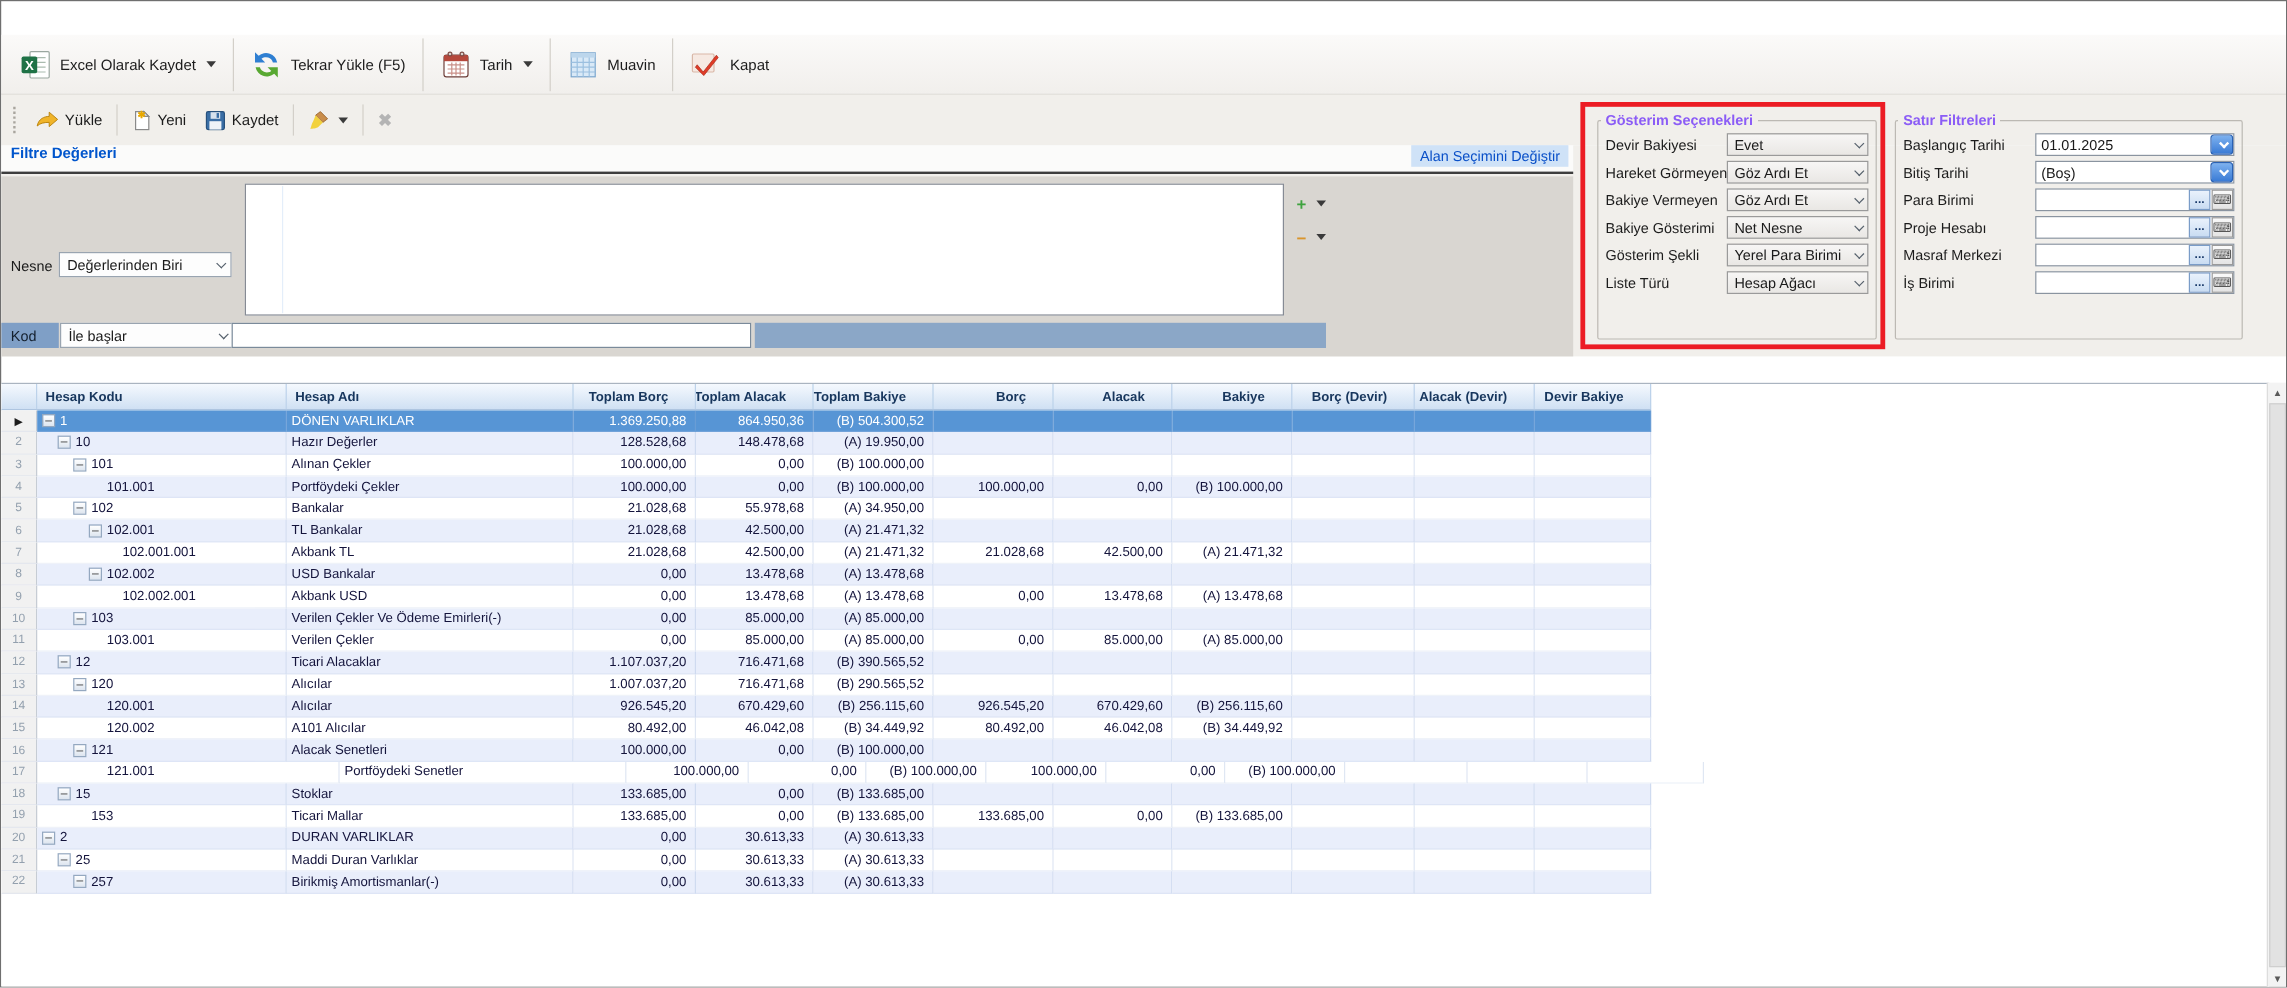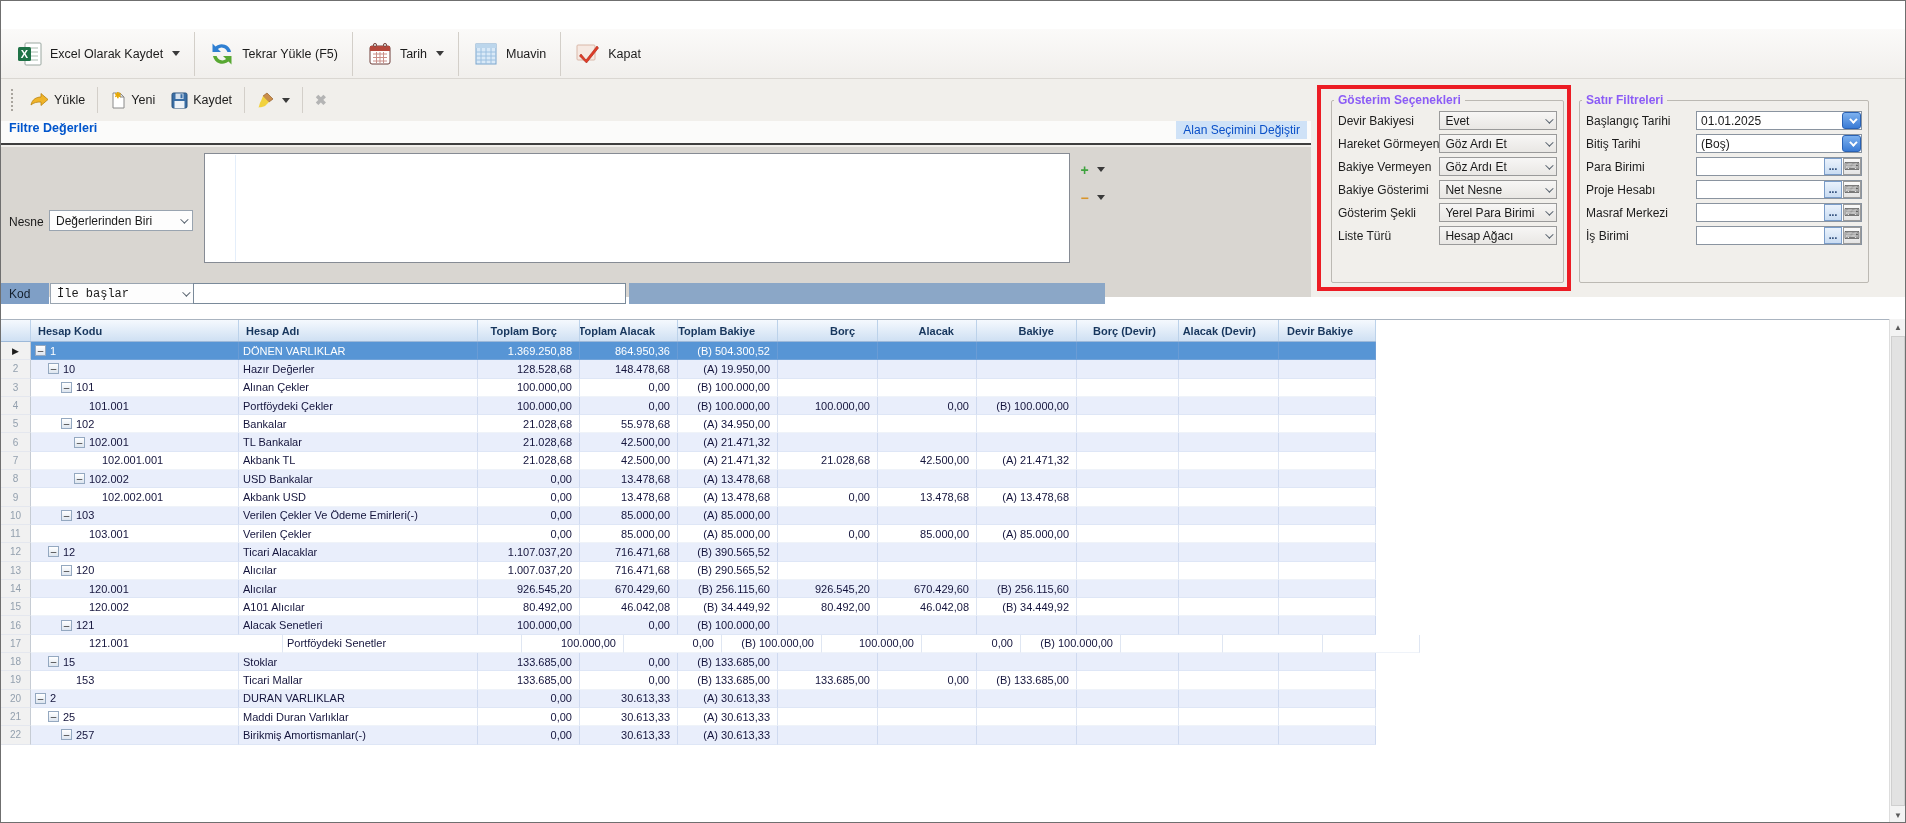--- a/index.html
+++ b/index.html
@@ -41,23 +41,23 @@
   .nesne-label { position:absolute; left:8px; top:68px; font-size:12px; }
   .combo { background:#fdfdfd; border:1px solid #99a4b0; height:21px; display:flex; align-items:center; padding:0 6px; font-size:12px; position:absolute; }
   .combo .chev, .gcombo .chev { margin-left:auto; width:6px; height:6px; border-right:1.5px solid #55606c; border-bottom:1.5px solid #55606c; transform:rotate(45deg) translateY(-2px); }
   .nesne-combo { left:48px; top:63px; width:144px; }
   .bigtext { position:absolute; left:203px; top:6px; width:866px; height:110px; background:#fff; border:1px solid #868b94; }
   .bigtext-margin { position:absolute; left:30px; top:1px; bottom:1px; width:1px; background:#e4eefa; }
   .pm-btn { position:absolute; width:17px; height:17px; display:flex; align-items:center; justify-content:center; font-weight:bold; font-size:14px; }
   .pm-plus { left:1075px; top:14px; color:#3fa33f; }
   .pm-minus { left:1075px; top:42px; color:#d9952b; }
   .pm-dd { position:absolute; width:0; height:0; border-left:4px solid transparent; border-right:4px solid transparent; border-top:5px solid #3a3a3a; }
-  .kod-row { position:absolute; left:0; top:136px; width:1310px; height:21px; }
+  .kod-row { position:absolute; left:0; top:122px; width:1310px; height:21px; }
   .kod-label { position:absolute; left:0; top:0; width:48px; height:21px; background:#7f9fc6; display:flex; align-items:center; padding-left:8px; font-size:12px; color:#14202e; }
-  .kod-combo { left:49px; top:0; width:145px;font-family:Liberation Mono, monospace; }
+  .kod-combo { left:49px; top:0; width:145px; }
   .kod-input { position:absolute; left:192px; top:0; width:433px; height:21px; background:#fff; border:1px solid #7a8a9a; font-family:inherit; font-size:12px; padding:0 4px; }
   .kod-bar { position:absolute; left:628px; top:0; width:476px; height:21px; background:#8ba7c7; }
   
   .group { position:absolute; border:1px solid #bcb9b3; border-radius:2px; background:transparent; }
   .group legend { font-weight:bold; font-size:12px; color:#8b5cf6; padding:0 4px; margin-left:2px; }
   .g-row { display:flex; align-items:center; margin:4px 6px 0 6px; height:19px; }
   .g-label { font-size:12px; color:#1c1c1c; white-space:nowrap; }
   .gcombo { margin-left:auto; width:118px; height:19px; background:linear-gradient(#f7f6f5,#e9e7e4); border:1px solid #9a9a9a; display:flex; align-items:center; padding:0 5px; font-size:12px; }
   .group-display { left:1330px; top:92px; width:226px; height:190px; }
   .group-rowf { left:1578px; top:92px; width:290px; height:190px; }

